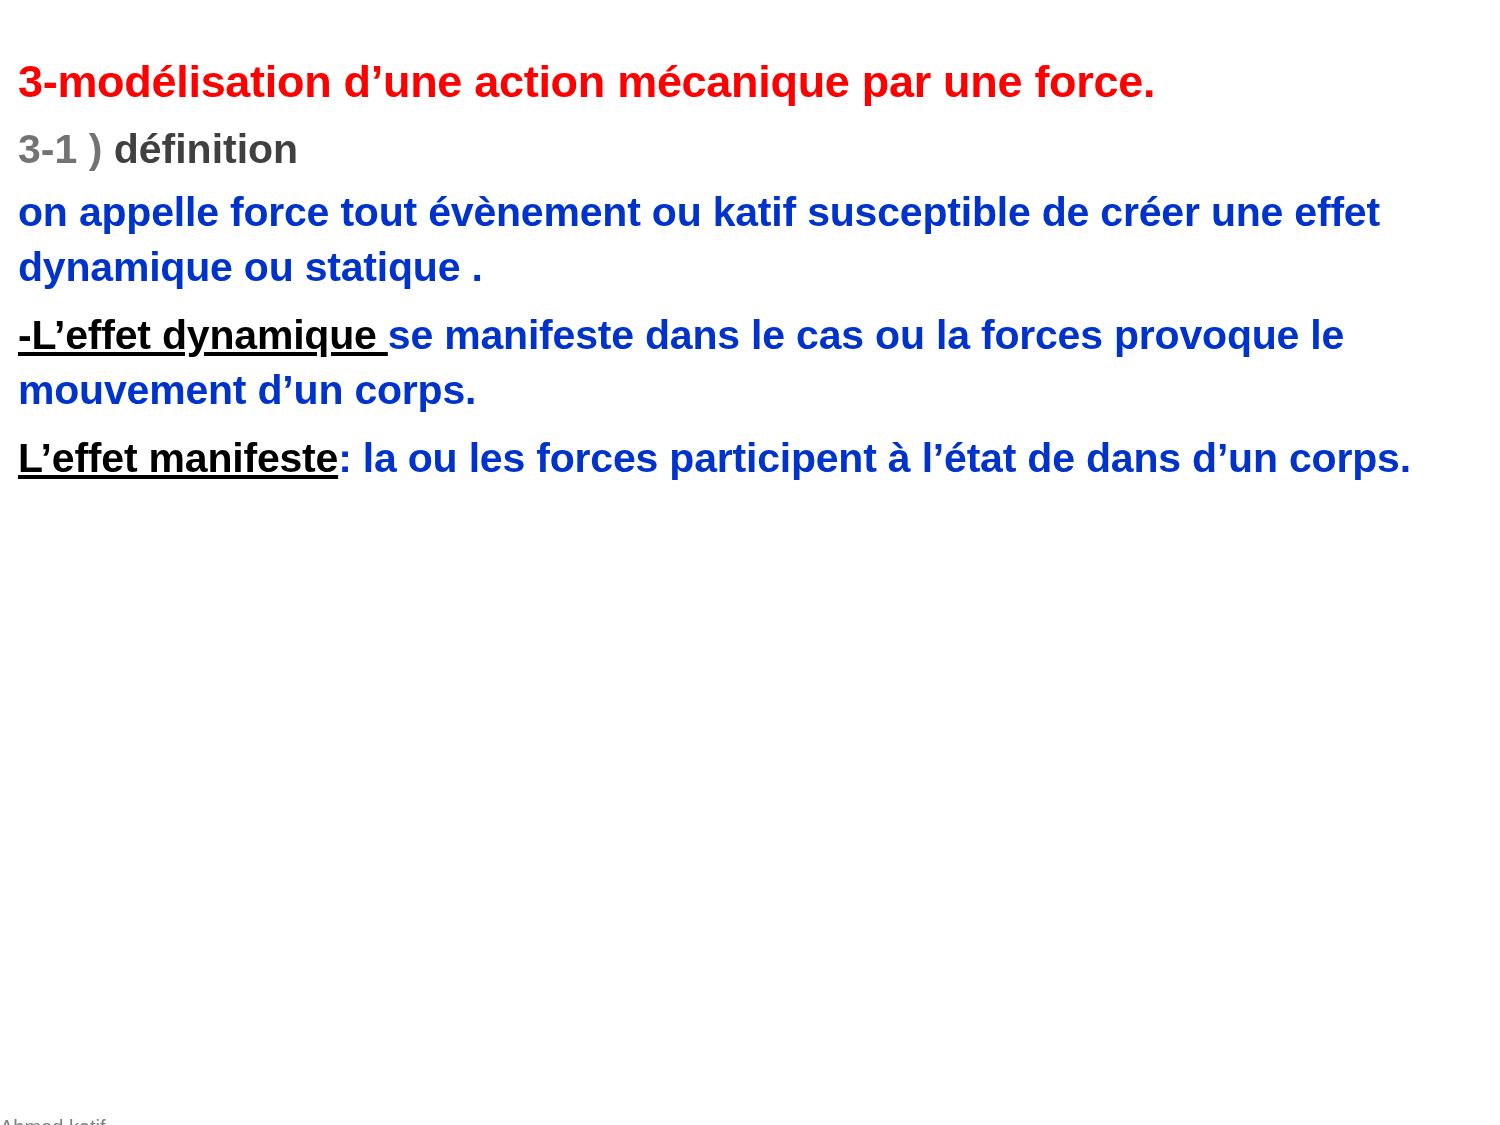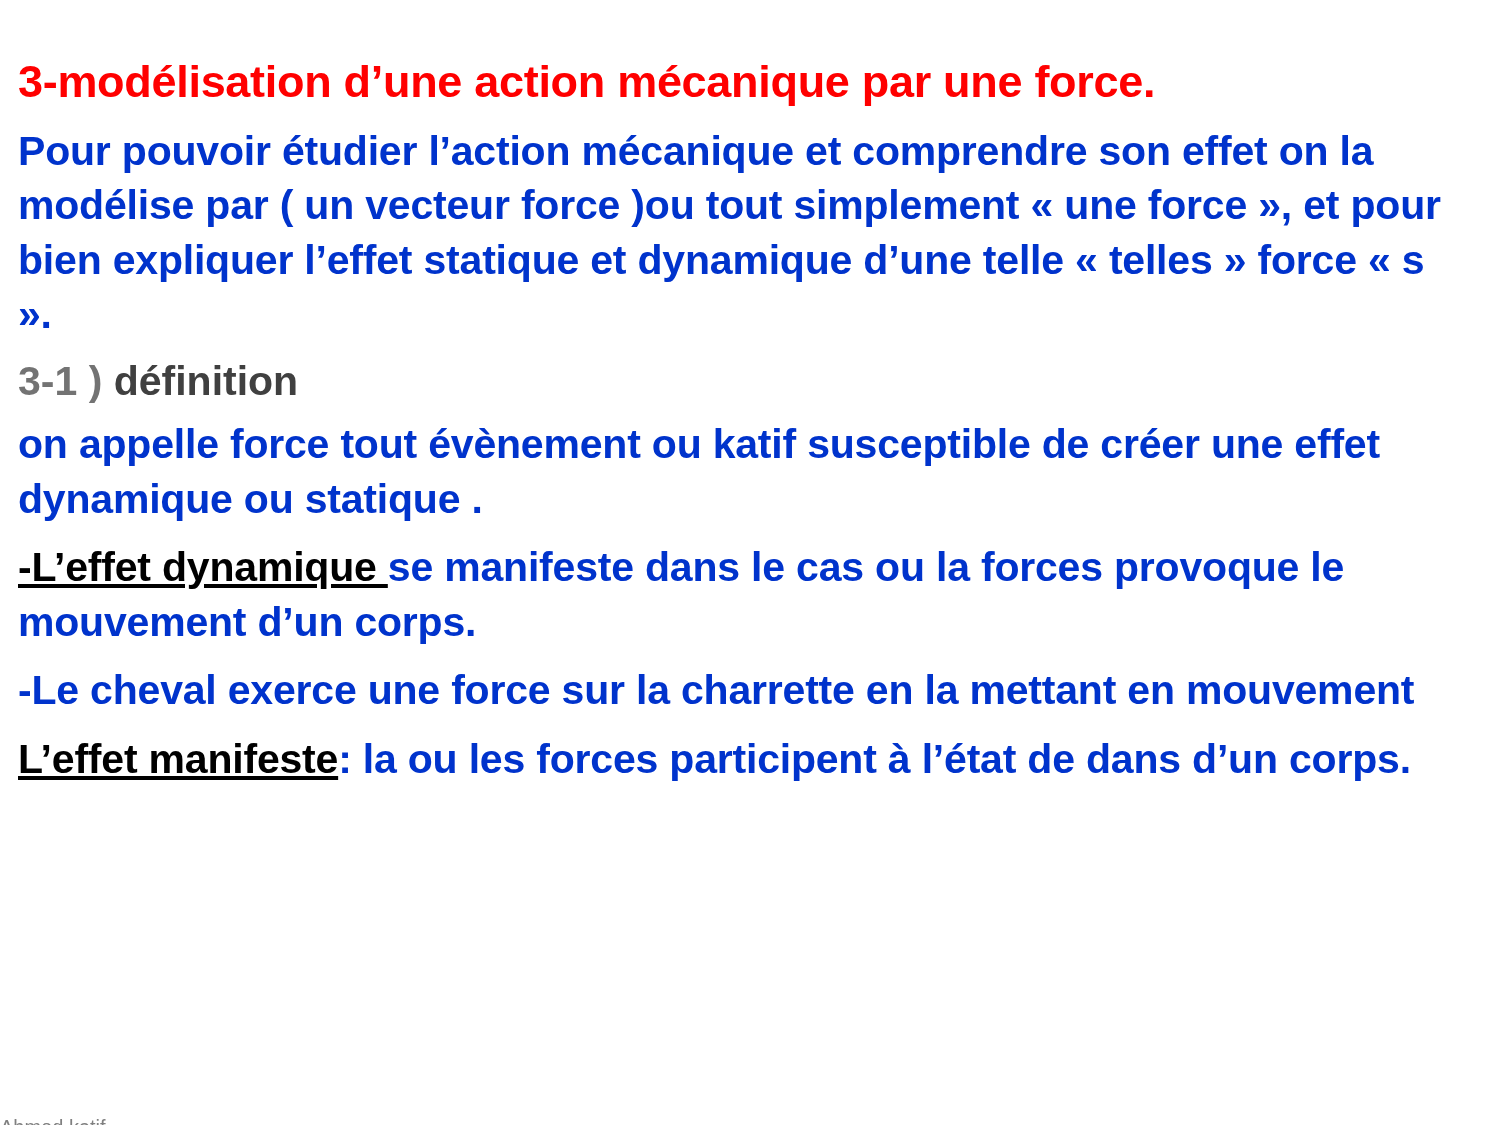--- a/index.html
+++ b/index.html
@@ -68,33 +68,31 @@
     font-family: "Liberation Sans", sans-serif;
   }
 </style>
 </head>
 <body>
 
 <div class="slide">
 
   <h1 class="title">3-modélisation d’une action mécanique par une force.</h1>
 
-  <p class="para">Pour pouvoir étudier  l’action mécanique  et comprendre son  effet  on la modélise par ( un vecteur force )ou tout simplement   «  une force »,  et pour bien  expliquer l’effet statique et dynamique d’une telle « telles » force  « s ».</p>
 
   <p class="heading-green">
     <span class="blue">3-1 ) </span><span class="green">définition</span>
   </p>
 
   <p class="para"> on appelle force tout  évènement ou katif  susceptible  de créer une effet dynamique ou statique .</p>
 
   <p class="para">
     <span class="black u">-L’effet dynamique </span><span>se manifeste  dans le cas  ou la  forces provoque le mouvement d’un corps.</span>
   </p>
 
-  <p class="para">-Le cheval exerce une force sur la charrette en la mettant en mouvement</p>
 
   <p class="para">
     <span class="black u">L’effet manifeste</span><span>: la ou les forces participent à l’état de dans d’un corps.</span>
   </p>
 
   <div class="footer">Ahmed katif</div>
 
 </div>
 
 </body></html>

